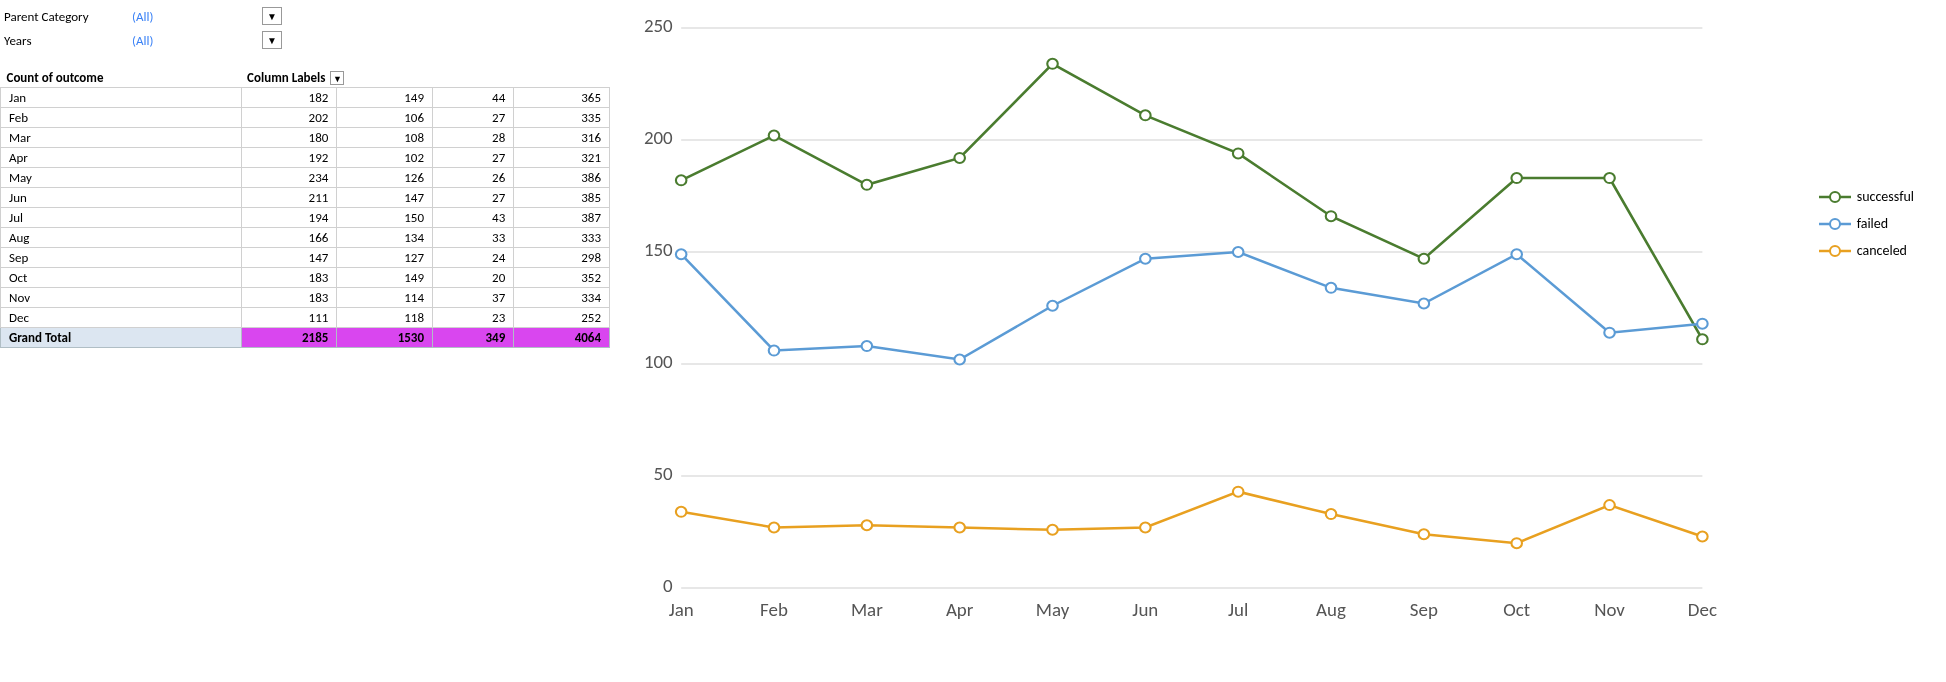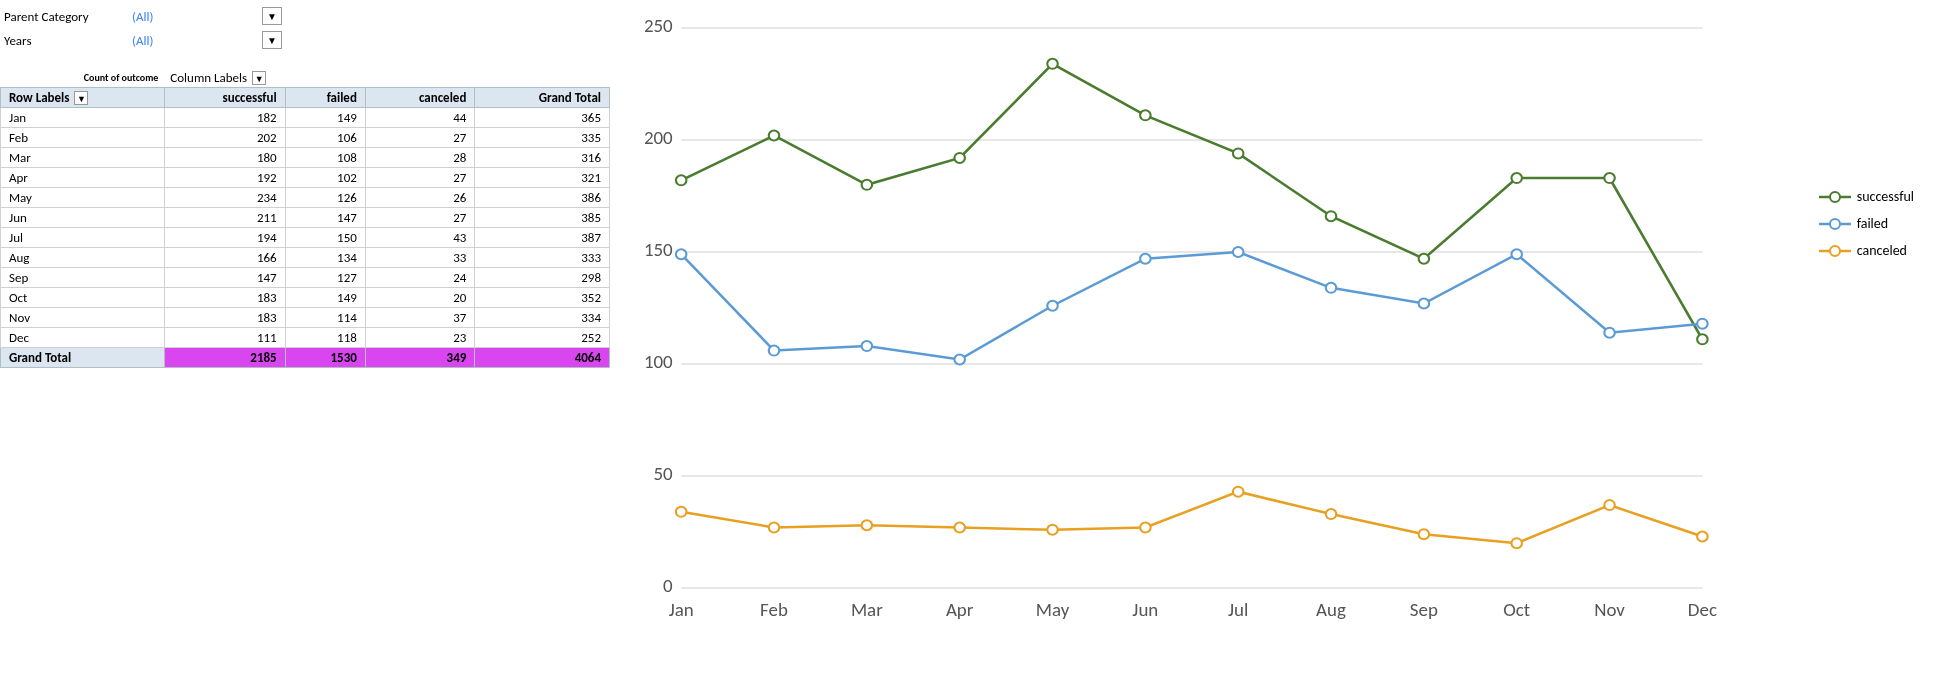--- a/index.html
+++ b/index.html
@@ -158,38 +158,28 @@
     <span class="filter-label">Years</span>
     <span class="filter-value">(All)</span>
     <div class="filter-dropdown">▼</div>
   </div>
 
   <div class="spacer-row"></div>
 
   <table class="pivot-table">
     <thead>
       <tr>
-        <th colspan="2" style="text-align:right; padding:2px 6px; font-weight:bold; font-size:10px; background:#fff; border:none;">
+        <th colspan="2" style="text-align:left; padding:2px 6px; font-weight:bold; font-size:13px; background:#fff; border:none;">
           <span>Count of outcome</span>
         </th>
-        <th colspan="3" style="text-align:left; padding:2px 6px; font-weight:normal; font-size:13px; background:#fff; border:none;">
+        <th colspan="3" style="text-align:left; padding:2px 6px; font-weight:bold; font-size:13px; background:#fff; border:none;">
           <span>Column Labels</span>
           <span class="filter-icon">▼</span>
         </th>
         <th style="background:#fff; border:none;"></th>
-      </tr>
-      <tr class="col-labels">
-        <th class="row-label-header" colspan="2">
-          <span>Row Labels</span>
-          <span class="filter-icon">▼</span>
-        </th>
-        <th>successful</th>
-        <th>failed</th>
-        <th>canceled</th>
-        <th>Grand Total</th>
       </tr>
     </thead>
     <tbody id="pivot-tbody">
 
     <tr>
       <td class="row-label" colspan="2">Jan</td>
       <td>182</td>
       <td>149</td>
       <td>44</td>
       <td>365</td>

